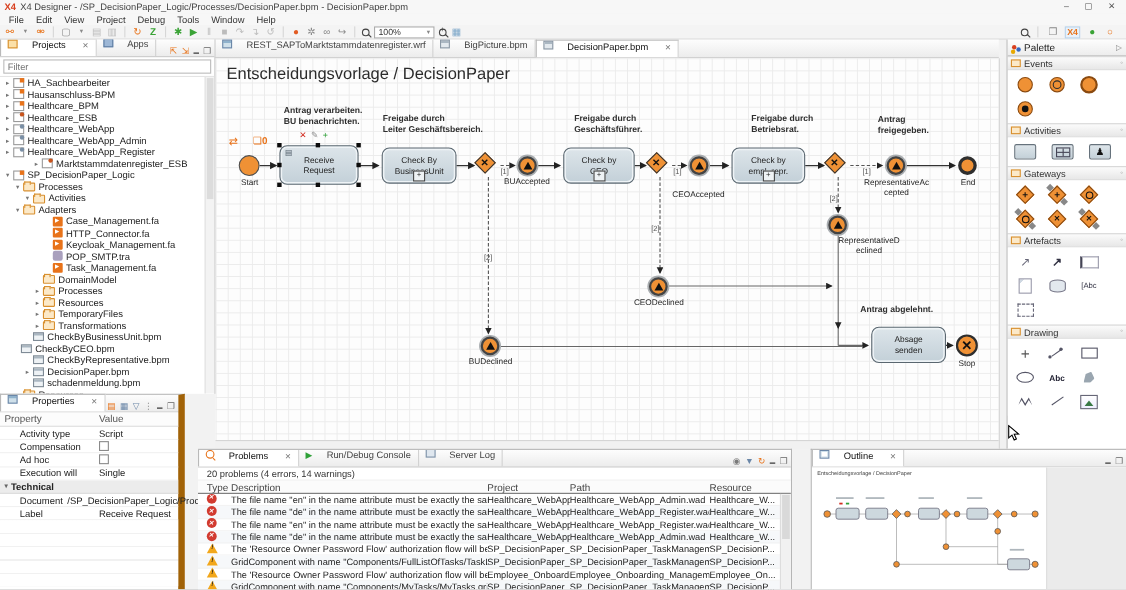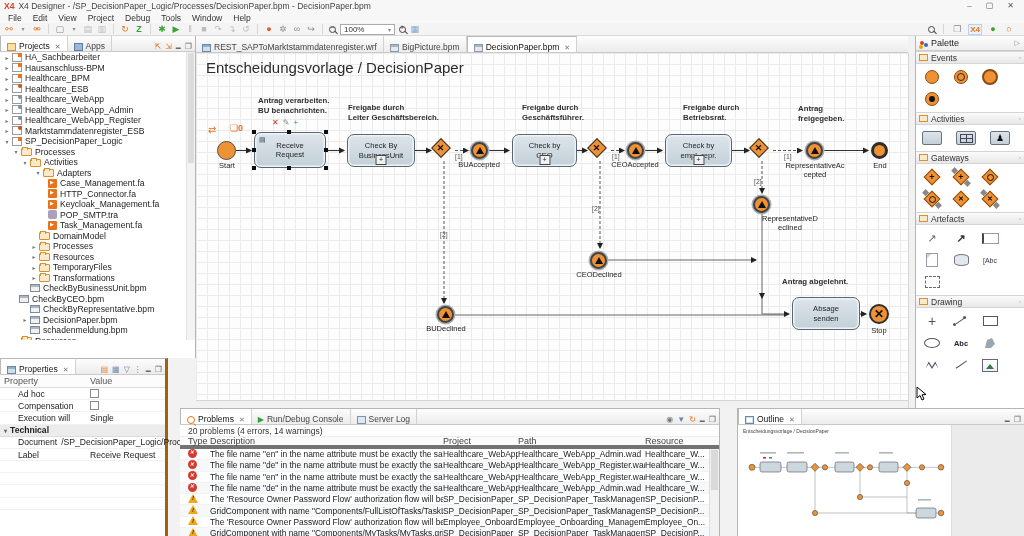--- a/index.html
+++ b/index.html
@@ -22,21 +22,21 @@
   .mag{width:7px;height:7px;border:1.4px solid #444;border-radius:50%;position:relative;display:inline-block}
   .mag::after{content:"";position:absolute;width:4px;height:1.4px;background:#444;transform:rotate(45deg);right:-3px;bottom:-2px}
   .mag i{position:absolute;left:0px;top:-3px;font-size:7px;font-style:normal;color:#444}
   #zoombox{width:55px;height:11px;border:1px solid #ababab;background:#fff;display:flex;align-items:center;justify-content:space-between;padding:0 3px;font-size:8px;color:#333}
   #zoombox .car{color:#888;font-size:6px}
   #tb-right{margin-left:auto;display:flex;align-items:center;gap:6px;padding-right:6px}
   #tb-x4{color:#e8731a;font-weight:bold;font-size:8px;border:1px solid #bcd3e8;background:#e8f1fa;padding:0 1px}
 
   
   .tabstrip{height:16px;background:linear-gradient(#fdfdfd,#ececec);border-bottom:1px solid #c9c9c9;display:flex;align-items:flex-end}
-  .tab{height:16px;display:flex;align-items:flex-end;gap:3px;padding:0 6px;border-right:1px solid #d2d2d2;color:#444;font-size:8.5px;white-space:nowrap}
+  .tab{height:16px;display:flex;align-items:flex-start;gap:13px;padding:0 6px;border-right:1px solid #d2d2d2;color:#444;font-size:8.5px;white-space:nowrap}
   .tab.active{background:#fff;border-top:1px solid #b9b9b9;border-left:1px solid #b9b9b9;color:#111}
   .tclose::before{content:"✕";font-size:7px;color:#777;margin-left:2px}
   .paneltools{margin-left:auto;display:flex;align-items:center;gap:4px;padding-right:3px;color:#7a7a7a;font-size:8px}
   .pt{font-size:8px}
   .pt.or{color:#e8731a}.pt.bl{color:#6b87a8}
   .minbtn::before{content:"▬";font-size:5px;color:#666}
   .maxbtn::before{content:"❐";font-size:8px;color:#666}
   .ti{width:9px;height:8px;display:inline-block}
   .ti-folder{background:#fbe0a8;border:1px solid #d89030}
   .ti-cube{background:#9db7d6;border:1px solid #5f7ea3}
@@ -65,21 +65,21 @@
   .prj-web{background:#fff;border:1px solid #9a9a9a}
   .prj-web::after{content:"";position:absolute;right:-1px;top:-1px;width:4px;height:4px;background:#7a8fa5;border-radius:50%}
   .fold{width:11px;height:8px;background:#fce9c8;border:1px solid #d89030;border-radius:1px;margin-top:1px}
   .fold::before{content:"";position:absolute;left:0;top:-2px;width:4px;height:2px;background:#fce9c8;border:1px solid #d89030;border-bottom:none}
   .fa{width:9px;height:9px;background:#e8731a;border-radius:1px}
   .fa::after{content:"▶";position:absolute;color:#fff;font-size:5px;left:2px;top:0px}
   .tra{width:9px;height:9px;background:#a9a0bd;border-radius:2px}
   .bpm{width:10px;height:8px;background:#eef2f5;border:1px solid #7f8b96;box-shadow:inset 0 2px 0 #aab7c2}
 
   
-  #properties{left:0;top:358px;width:168px;height:178px;background:#fff;border-right:3px solid #a16207;border-top:1px solid #b5b5b5}
+  #properties{left:0;top:358px;width:168px;height:178px;background:#fff;border-right:6px solid #a16207;border-top:1px solid #b5b5b5}
   #prop-cols{height:13px;display:flex;border-bottom:1px solid #ddd;background:#fcfcfc;align-items:center;color:#555}
   #prop-cols span{padding:0 4px}
   .pc1{width:86px}.pc2{flex:1}
   .prow{height:12.2px;display:flex;align-items:center;border-bottom:1px solid #f1f1f1}
   .prow .pp{width:86px;padding-left:18px;color:#222;font-size:8.6px;display:flex;align-items:center}
   .prow .pv{flex:1;padding-left:4px;color:#222;font-size:8.6px;display:flex;align-items:center;gap:2px}
   .prow.group{background:#ececec;border-bottom:1px solid #dcdcdc}
   .prow.group .pp{width:auto;padding-left:4px;font-weight:bold}
   .prow.group .pp::before{content:"▾";color:#666;font-size:6px;margin-right:3px}
   .pv.checkbox::before{content:"";width:7px;height:7px;border:1px solid #8a8a8a;background:#fff}
@@ -151,21 +151,21 @@
   .g-dr-pline::before{content:"";width:13px;height:9px;background:#556;clip-path:polygon(0 90%,25% 10%,50% 70%,75% 10%,100% 90%,75% 35%,50% 95%,25% 35%)}
   .g-dr-line::before{content:"";width:13px;height:1.2px;background:#556;transform:rotate(-35deg)}
   .g-dr-img::before{content:"";width:14px;height:11px;border:1px solid #667;background:linear-gradient(#fff,#eef)}
   .g-dr-img::after{content:"";position:absolute;border-left:4px solid transparent;border-right:4px solid transparent;border-bottom:5px solid #3a7a46;bottom:5px}
 
   
   #problems{left:180px;top:408px;width:540px;height:128px;background:#fff;border-top:1px solid #b5b5b5;border-right:1px solid #b5b5b5;overflow:hidden}
   #prob-summary{height:12px;display:flex;align-items:center;padding:0 8px;color:#333;font-size:8.5px;border-bottom:1px solid #eee}
   .prow2{display:flex;height:11.3px;align-items:center;border-bottom:1px solid #f3f3f3}
   .prow2:nth-child(even){background:#f6f8fa}
-  #prob-header{display:flex;height:12px;align-items:center;background:#fbfbfb;border-bottom:4px solid #737373;color:#444}
+  #prob-header{display:flex;height:12px;align-items:center;background:#fbfbfb;border-bottom:1px solid #737373;color:#444}
   .c-type{width:30px;padding-left:8px;flex:none}
   .c-desc{width:233px;flex:none;overflow:hidden;white-space:nowrap;text-overflow:clip}
   .c-proj{width:75px;flex:none;overflow:hidden;white-space:nowrap}
   .c-path{width:127px;flex:none;overflow:hidden;white-space:nowrap}
   .c-res{width:61px;flex:none;overflow:hidden;white-space:nowrap}
   .prow2 span{font-size:8.4px;color:#222}
   .sev{display:inline-block}
   .sev.error{width:9px;height:9px;border-radius:50%;background:#d23b30;position:relative}
   .sev.error::after{content:"✕";position:absolute;left:1.6px;top:0.6px;font-size:5.5px;color:#fff;font-weight:bold}
   .sev.warning{width:0;height:0;border-left:5px solid transparent;border-right:5px solid transparent;border-bottom:9px solid #f2a71b;position:relative}
@@ -270,20 +270,23 @@
         <span class="ti ti-cube"></span>
         <span>Apps</span>
       </div>
       <span class="paneltools">
         <span class="pt or">⇱</span>
         <span class="pt or">⇲</span>
         <span class="minbtn"></span>
         <span class="maxbtn"></span>
       </span>
     </div>
+    <div id="filterwrap">
+      <input id="filter" placeholder="Filter" style="">
+    </div>
     <div id="tree">
       <div id="tree-vscroll">
           <div class="thumb"></div>
         </div>
 
     <div class="trow" style="padding-left: 3px;">
       <span class="texp closed"></span>
       <span class="tico prj"></span>
       <span class="tlab">HA_Sachbearbeiter</span>
     </div>
@@ -317,21 +320,21 @@
       <span class="tico prj-web"></span>
       <span class="tlab">Healthcare_WebApp_Admin</span>
     </div>
 
     <div class="trow" style="padding-left: 3px;">
       <span class="texp closed"></span>
       <span class="tico prj-web"></span>
       <span class="tlab">Healthcare_WebApp_Register</span>
     </div>
 
-    <div class="trow" style="padding-left: 3px;">
+    <div class="trow" style="padding-left: 3px; margin-left: 26px;">
       <span class="texp closed"></span>
       <span class="tico prj-esb"></span>
       <span class="tlab">Marktstammdatenregister_ESB</span>
     </div>
 
     <div class="trow" style="padding-left: 3px;">
       <span class="texp open"></span>
       <span class="tico prj"></span>
       <span class="tlab">SP_DecisionPaper_Logic</span>
     </div>
@@ -341,21 +344,21 @@
       <span class="tico fold"></span>
       <span class="tlab">Processes</span>
     </div>
 
     <div class="trow" style="padding-left: 21px;">
       <span class="texp open"></span>
       <span class="tico fold"></span>
       <span class="tlab">Activities</span>
     </div>
 
-    <div class="trow" style="padding-left: 34px; text-align: right;">
+    <div class="trow" style="padding-left: 12px; text-align: right;">
       <span class="texp open"></span>
       <span class="tico fold"></span>
       <span class="tlab">Adapters</span>
     </div>
 
     <div class="trow" style="padding-left: 39px;">
       <span class="texp"></span>
       <span class="tico fa"></span>
       <span class="tlab">Case_Management.fa</span>
     </div>
@@ -468,31 +471,38 @@
         <span class="minbtn"></span>
         <span class="maxbtn"></span>
       </span>
     </div>
     <div id="prop-cols">
       <span class="pc1">Property</span>
       <span class="pc2">Value</span>
     </div>
     <div>
 
-
     <div class="prow row">
-      <span class="pp">Ad hoc</span>
+      <span class="pp">Activity type</span>
+      <span class="pv">
+            <i style="font-style:normal;display:contents" class="script"></i>
+            <span>Script</span>
+          </span>
+    </div>
+
+    <div class="prow row">
+      <span class="pp">Compensation</span>
       <span class="pv checkbox">
             <i style="font-style:normal;display:contents"></i>
             <span></span>
           </span>
     </div>
 
     <div class="prow row">
-      <span class="pp">Compensation</span>
+      <span class="pp">Ad hoc</span>
       <span class="pv checkbox">
             <i style="font-style:normal;display:contents"></i>
             <span></span>
           </span>
     </div>
 
     <div class="prow row">
       <span class="pp">Execution will</span>
       <span class="pv">
             <i style="font-style:normal;display:contents"></i>
@@ -656,21 +666,21 @@
         <span>✕</span>
       </div>
 
     <div class="ev inter" style="left:275px;top:89px;width:17px;height:17px">
         <span class="tri"></span>
       </div>
     <div class="nlabel" style="left:249px;top:108px;width:68px">BUAccepted</div>
     <div class="ev inter" style="left:431px;top:89px;width:17px;height:17px">
         <span class="tri"></span>
       </div>
-    <div class="nlabel" style="left:408px;top:108px;width:62px">CEOAccepted</div>
+    <div class="nlabel" style="left:408px;top:120px;width:62px">CEOAccepted</div>
     <div class="ev inter" style="left:610px;top:89px;width:17px;height:17px">
         <span class="tri"></span>
       </div>
     <div class="nlabel wrapb" style="left:589px;top:109px;width:60px">RepresentativeAccepted</div>
     <div class="ev inter" style="left:557px;top:143px;width:17px;height:17px">
         <span class="tri"></span>
       </div>
     <div class="nlabel wrapb" style="left:564px;top:162px;width:60px">RepresentativeDeclined</div>
     <div class="ev inter" style="left:394px;top:199px;width:17px;height:17px">
         <span class="tri"></span>

